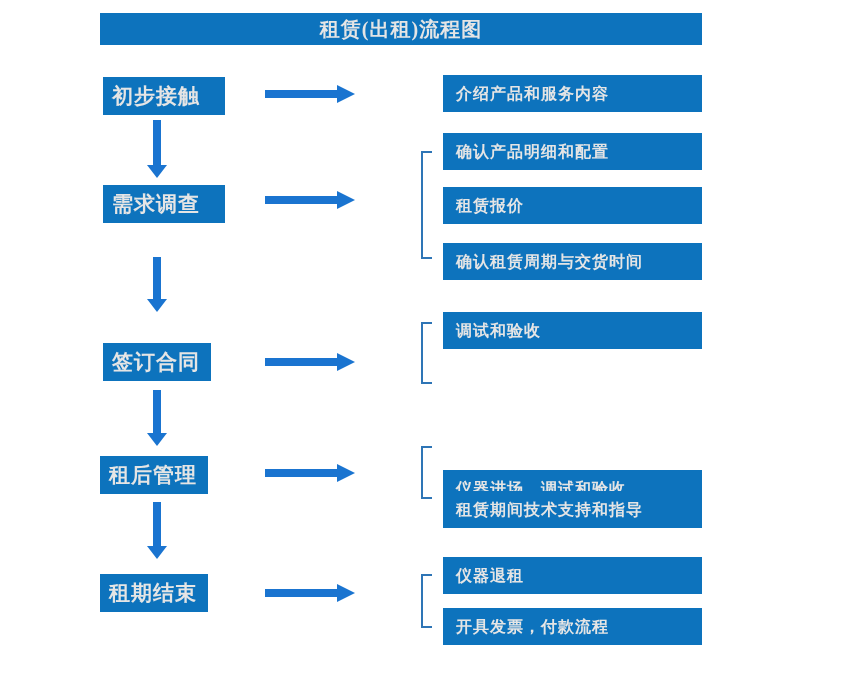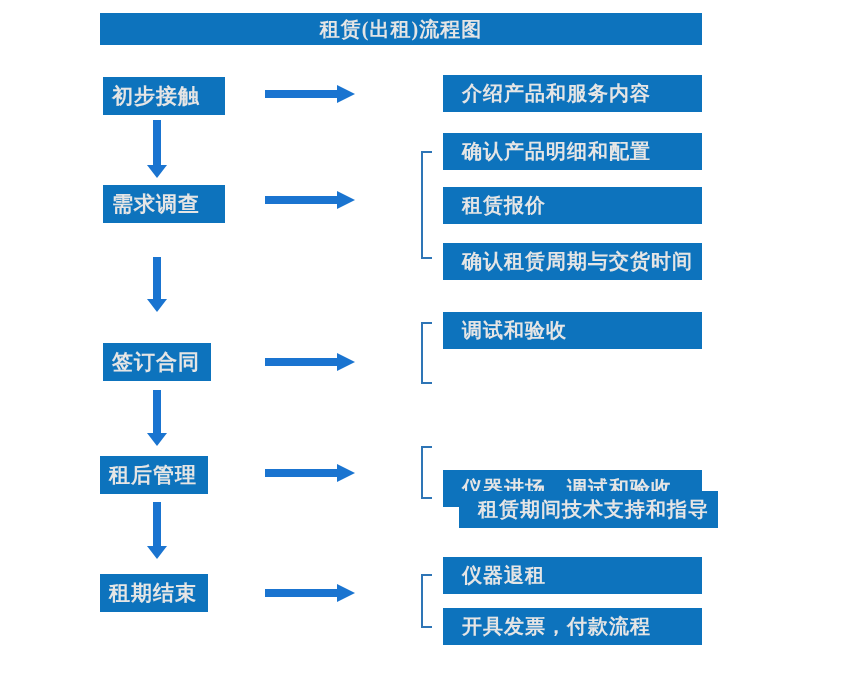--- a/index.html
+++ b/index.html
@@ -36,34 +36,34 @@
   .s1 { left: 103px; top: 77px;  width: 122px; }
   .s2 { left: 103px; top: 185px; width: 122px; }
   .s3 { left: 103px; top: 343px; width: 108px; }
   .s4 { left: 100px; top: 456px; width: 108px; }
   .s5 { left: 100px; top: 574px; width: 108px; }
   .detail {
     position: absolute;
     left: 443px;
     width: 259px; height: 37px;
     line-height: 37px;
-    padding-left: 19px;
+    padding-left: 13px;
     box-sizing: border-box;
-    font-size: 20px;
+    font-size: 16px;
     letter-spacing: 1px;
     white-space: nowrap;
   }
   .d1  { top: 75px; }
   .d2  { top: 133px; }
   .d3  { top: 187px; }
   .d4  { top: 243px; }
   .d5  { top: 312px; }
   .d6  { top: 365px; }
   .d7  { top: 423px; margin-top: 47px; }
-  .d8  { top: 491px; margin-left: 16px; }
+  .d8  { top: 491px; }
   .d9  { top: 557px; }
   .d10 { top: 608px; }
 
   .harrow { position: absolute; left: 265px; width: 90px; height: 18px; }
   .harrow .shaft { position: absolute; left: 0; top: 5px; width: 72px; height: 8px; background: #1a74d0; }
   .harrow .head  { position: absolute; left: 72px; top: 0; width: 0; height: 0;
                    border-top: 9px solid transparent; border-bottom: 9px solid transparent;
                    border-left: 18px solid #1a74d0; }
   .a1 { top: 85px; }
   .a2 { top: 191px; }

